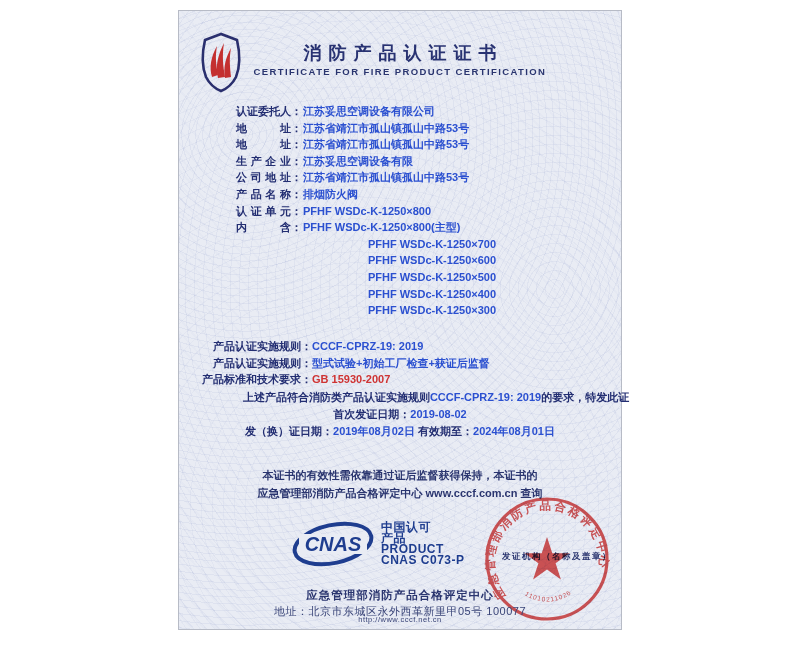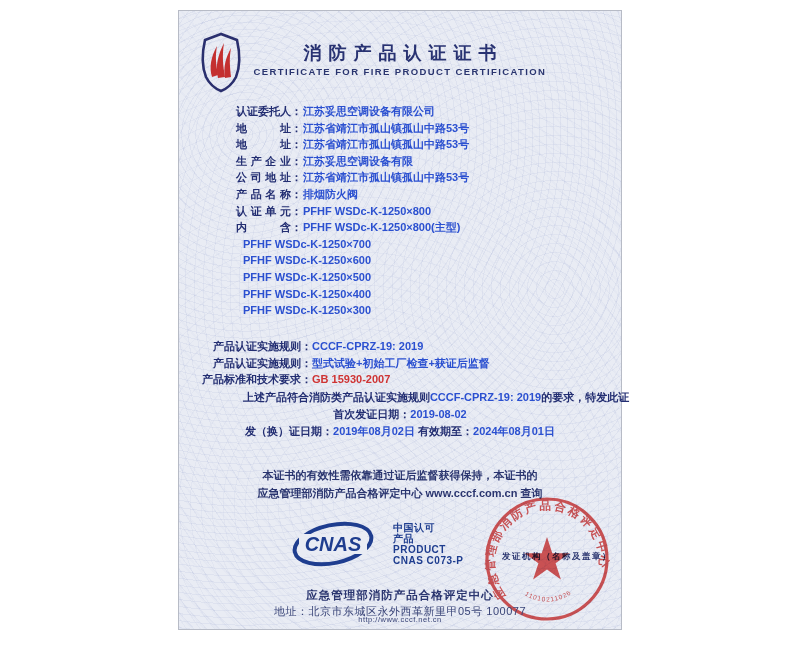--- a/index.html
+++ b/index.html
@@ -24,35 +24,35 @@
   .logo{position:absolute;left:19px;top:20px;width:46px;height:62px;}
   .title{position:absolute;left:0;top:30px;width:100%;text-align:center;
     font-size:18px;font-weight:bold;letter-spacing:7px;color:#283272;text-indent:7px;}
   .subtitle{position:absolute;left:0;top:55px;width:100%;text-align:center;
     font-size:9.5px;font-weight:bold;letter-spacing:1.4px;color:#2a356f;}
   .fields{position:absolute;left:0;top:92px;width:100%;}
   .frow{height:16.6px;line-height:16.6px;font-size:11px;font-weight:bold;padding-left:57px;white-space:nowrap;}
   .flabel{display:inline-block;width:55px;text-align:justify;text-align-last:justify;color:#232e72;vertical-align:top;}
   .fcolon{display:inline-block;width:12px;color:#232e72;}
   .fvalue{color:#2b50d0;}
-  .mrow{height:16.6px;line-height:16.6px;font-size:11px;font-weight:bold;padding-left:64px;color:#2b50d0;white-space:nowrap;}
+  .mrow{height:16.6px;line-height:16.6px;font-size:11px;font-weight:bold;padding-left:64px;color:#2b50d0;white-space:nowrap;text-align:center;}
   .rules{position:absolute;left:0;top:327px;width:100%;}
   .rrow{height:16.6px;line-height:16.6px;font-size:11px;font-weight:bold;padding-left:22px;white-space:nowrap;}
   .rlabel{display:inline-block;width:100px;text-align:right;color:#232e72;}
   .statement{position:absolute;left:0;top:379px;width:100%;text-align:center;
     font-size:11px;font-weight:bold;color:#232e72;white-space:nowrap;padding-left:36px;}
   .issuerow1{position:absolute;left:0;top:396px;width:100%;text-align:center;
     font-size:11px;font-weight:bold;white-space:nowrap;}
   .issuerow2{position:absolute;left:0;top:413px;width:100%;text-align:center;
     font-size:11px;font-weight:bold;white-space:nowrap;}
   .disclaimer{position:absolute;left:0;top:455px;width:100%;text-align:center;
     font-size:11px;font-weight:bold;color:#2a356f;line-height:18px;}
   .cnas-block{position:absolute;left:112px;top:505px;width:200px;height:58px;}
   .cnas-svg{position:absolute;left:0;top:4px;width:84px;height:48px;}
-  .cnas-lines{position:absolute;left:102px;top:6px;font-size:10px;font-weight:bold;
+  .cnas-lines{position:absolute;left:90px;top:6px;font-size:12px;font-weight:bold;
     color:#1e3d8f;line-height:11px;letter-spacing:.5px;}
   .seal{position:absolute;left:300px;top:480px;width:136px;height:136px;opacity:.88;mix-blend-mode:multiply;}
   .seal-overlay{position:absolute;left:288px;top:540px;width:180px;text-align:center;
     font-size:8.5px;font-weight:bold;color:#2a356f;letter-spacing:1.5px;white-space:nowrap;}
   .footer-org{position:absolute;left:0;top:577px;width:100%;text-align:center;
     font-size:11.5px;font-weight:bold;color:#2a356f;letter-spacing:1px;}
   .footer-addr{position:absolute;left:0;top:593px;width:100%;text-align:center;
     font-size:11px;color:#3a4578;letter-spacing:.5px;}
   .footer-url{position:absolute;left:0;top:604px;width:100%;text-align:center;
     font-size:7.5px;color:#3a4578;letter-spacing:.5px;}

